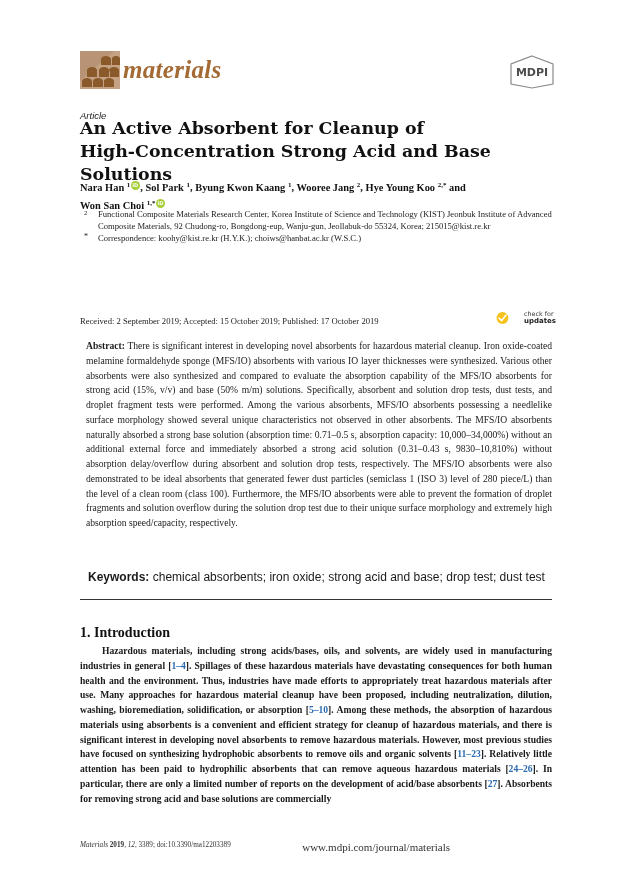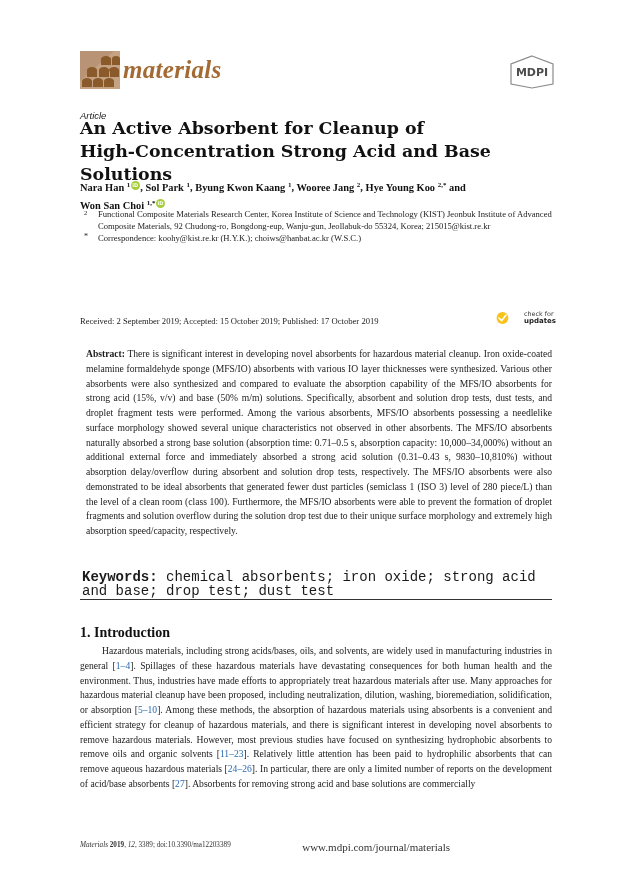--- a/index.html
+++ b/index.html
@@ -32,30 +32,30 @@
   .affil { display: flex; }
   .affil .num { width: 18px; flex: none; font-size: 6.5px; line-height: 10px; padding-left: 4px; box-sizing: border-box; }
   .affil .txt { flex: 1; }
 
   .dates { position: absolute; left: 80px; top: 316px; font-family: "Liberation Serif", serif; font-size: 8.6px; color: #222; }
   .cfu { position: absolute; left: 496px; top: 305px; width: 60px; height: 26px; display: flex; align-items: center; gap: 12px; }
   .cfu-text { font-family: "DejaVu Sans", sans-serif; font-size: 6.4px; line-height: 7.5px; color: #333; margin-left: 3px; }
   .cfu-text b { display: block; font-size: 7px; color: #222; }
 
   .abstract { position: absolute; left: 86px; top: 339px; width: 466px;
-              font-family: "Liberation Serif", serif; font-size: 9.6px; line-height: 14.75px; text-align: justify; color: #1a1a1a; margin-top: 8px; }
+              font-family: "Liberation Serif", serif; font-size: 9.6px; line-height: 14.75px; text-align: justify; color: #1a1a1a; }
   .abstract b { font-weight: bold; }
-  .keywords { position: absolute; left: 82px; top: 570px; width: 466px;
-              font-family: Liberation Mono, monospace; font-size: 14px; line-height: 14px; color: #1a1a1a; }
+  .keywords { position: absolute; left: 88px; top: 570px; width: 466px;
+              font-family: Liberation Sans, sans-serif; font-size: 12px; line-height: 14px; color: #1a1a1a; }
   .rule { position: absolute; left: 80px; top: 599px; width: 472px; height: 0; border-top: 1.5px solid #333; }
 
   .section-head { position: absolute; left: 80px; top: 625px; font-family: "Liberation Serif", serif;
                   font-weight: bold; font-size: 14px; color: #111; }
   .intro { position: absolute; left: 80px; top: 644px; width: 472px;
-           font-family: "Liberation Serif", serif; font-size: 9.6px; line-height: 14.75px; text-align: justify; text-indent: 22px; color: #1a1a1a; }
+           font-family: "Liberation Serif", serif; font-size: 9.6px; line-height: 14.75px; text-align: justify; text-indent: 22px; color: #1a1a1a; font-weight: bold; }
   .ref { color: #2a6ab1; }
 
   .footer-left { position: absolute; left: 80px; top: 841px; font-family: "Liberation Serif", serif; font-size: 7.2px; color: #333; }
   .footer-left i { font-style: italic; }
   .footer-right { position: absolute; right: 81px; top: 841px; font-family: Liberation Serif, serif; font-size: 11px; color: #333; }
 </style>
 </head>
 <body>
 
 <div class="page">

